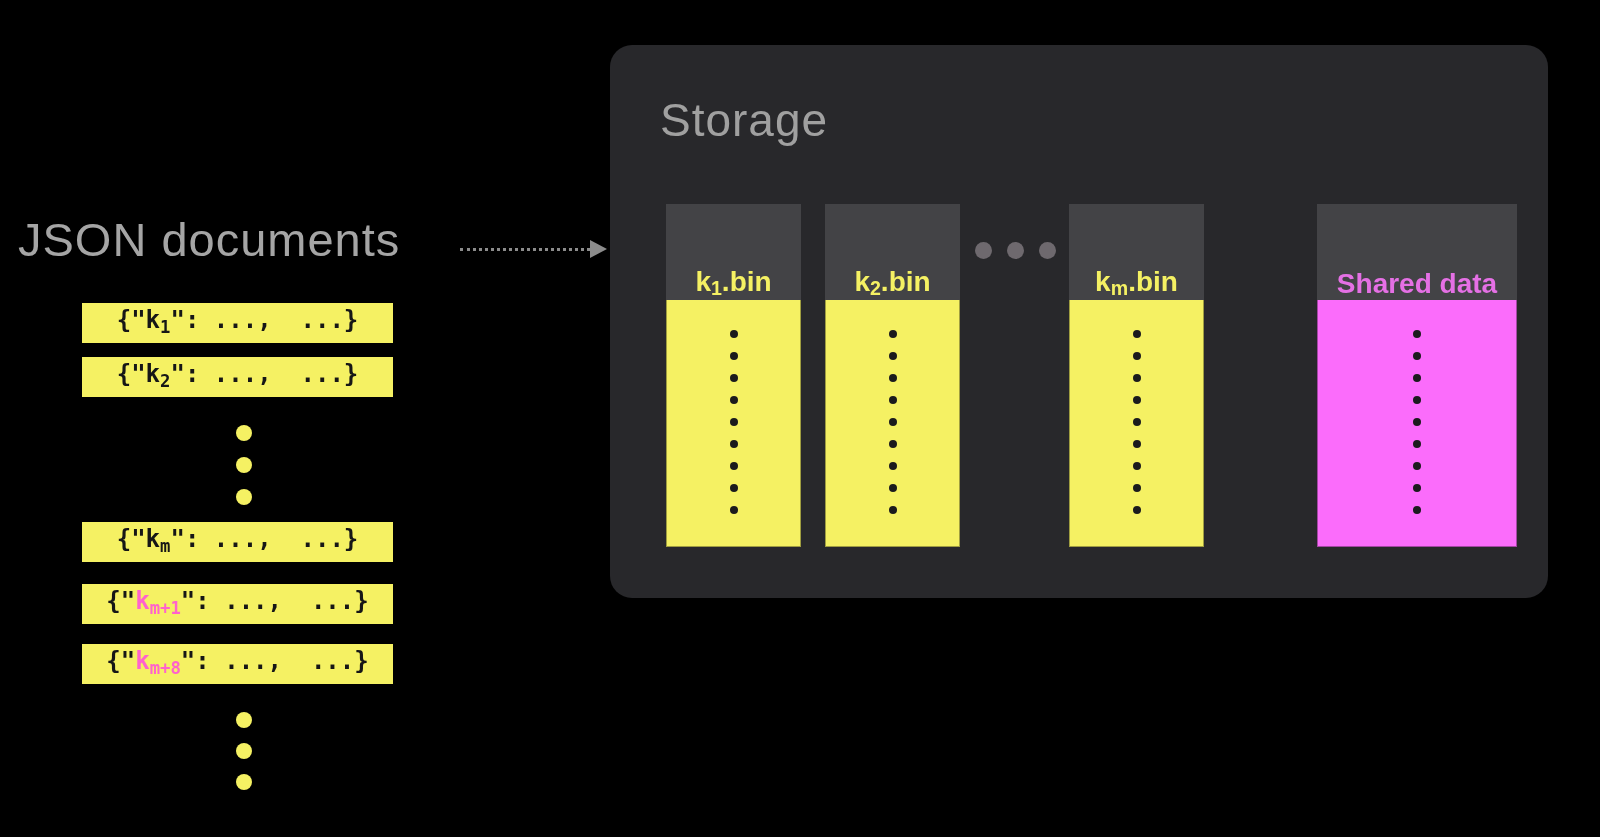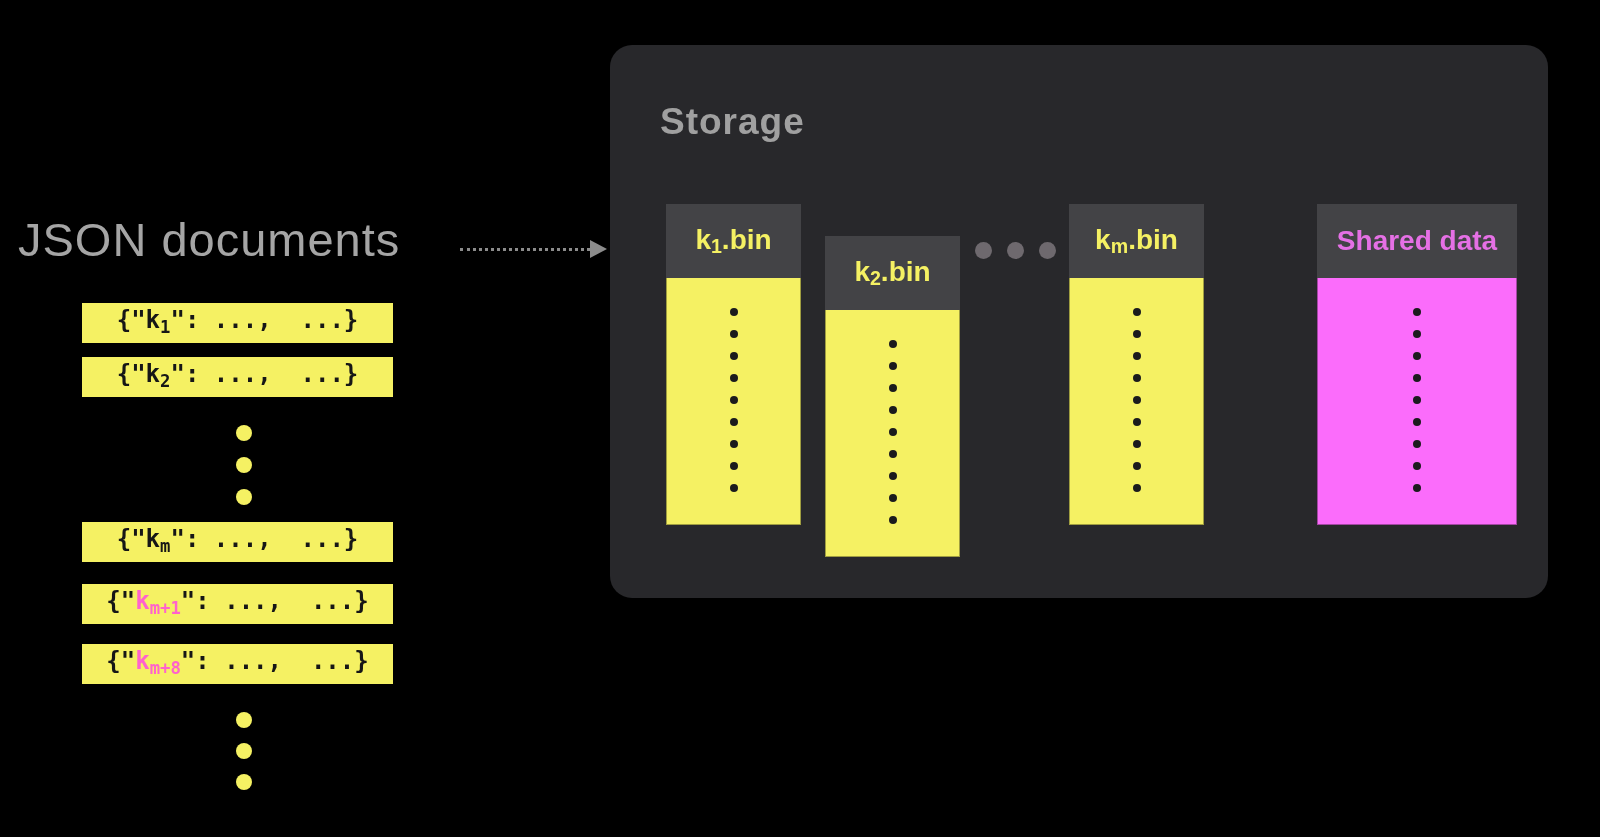--- a/index.html
+++ b/index.html
@@ -54,49 +54,49 @@
   .vdots{position:absolute;display:flex;flex-direction:column;align-items:center;}
   .vdots .ydot{width:16px;height:16px;border-radius:50%;background:var(--yellow);}
   .vdots-a{left:236px;top:425px;gap:16px;}
   .vdots-b{left:236px;top:712px;gap:15px;}
   
   .panel{
     position:absolute;left:610px;top:45px;width:938px;height:553px;
     background:var(--panel);border-radius:22px;
   }
   .storage-title{
-    position:absolute;left:50px;top:56px;
-    font-size:37px;font-weight:700;letter-spacing:1px;
+    position:absolute;left:50px;top:48px;
+    font-size:46px;font-weight:400;letter-spacing:1px;
     color:#a0a0a0;
   }
   .col{position:absolute;top:159px;}
   .col-header{
-    height:74px;background:var(--header-box);
-    display:flex;align-items:center;justify-content:center;
+    height:96px;background:var(--header-box);
+    display:flex;align-items:flex-end;justify-content:center;
   }
   .bin-label{
     font-size:28px;font-weight:600;color:var(--yellow);white-space:pre;
   }
   .bin-label sub{font-size:0.7em;vertical-align:-0.22em;}
   .shared-label{
     font-size:28px;font-weight:600;color:var(--pink-label);
   }
   .col-body{
     height:247px;
     display:flex;flex-direction:column;align-items:center;
     padding-top:30px;gap:14px;
     border:1px solid rgba(0,0,0,0.35);border-top:none;
   }
   .col-body.yellow{background:var(--yellow);}
   .col-body.pink{background:var(--pink-body);}
   .col-body .bdot{width:8px;height:8px;border-radius:50%;background:var(--black-dot);flex:0 0 auto;}
   .hdots{position:absolute;display:flex;gap:15px;}
   .hdots .gdot{width:17px;height:17px;border-radius:50%;background:var(--gray-dot);}
   .col-1{left:56px;width:135px;}
-  .col-2{left:215px;width:135px;margin-top:32px;}
+  .col-2{left:215px;width:135px;}
   .col-3{left:459px;width:135px;border-radius:24px;}
   .col-4{left:691px;width:216px;padding-left:16px;}
   .hdots{left:365px;top:197px;}
 </style>
 </head>
 <body>
 
 <div class="page">
 
   <div class="json-title">JSON documents</div>

